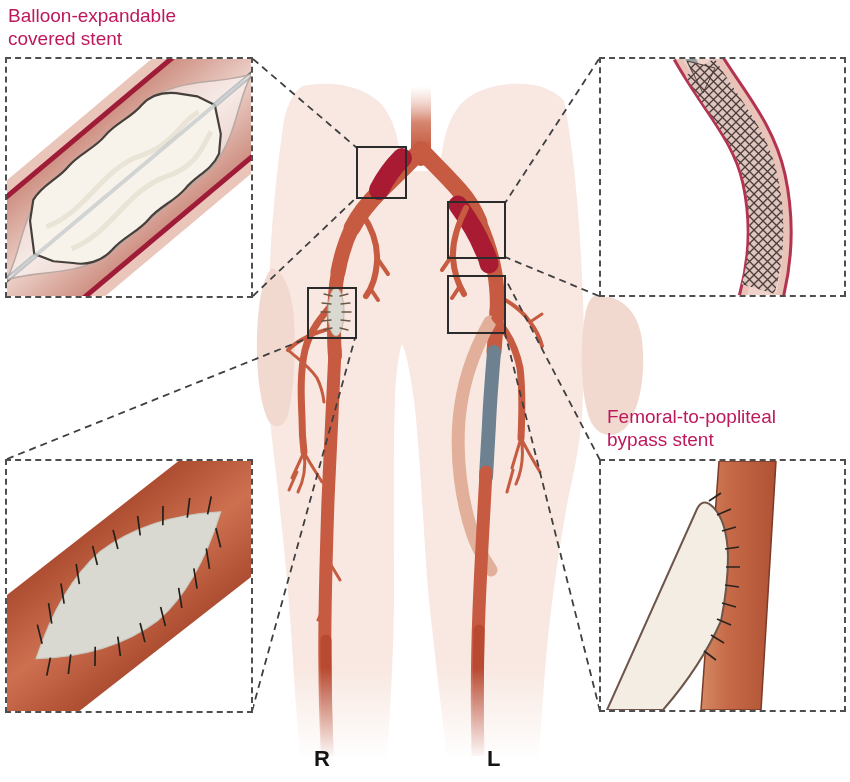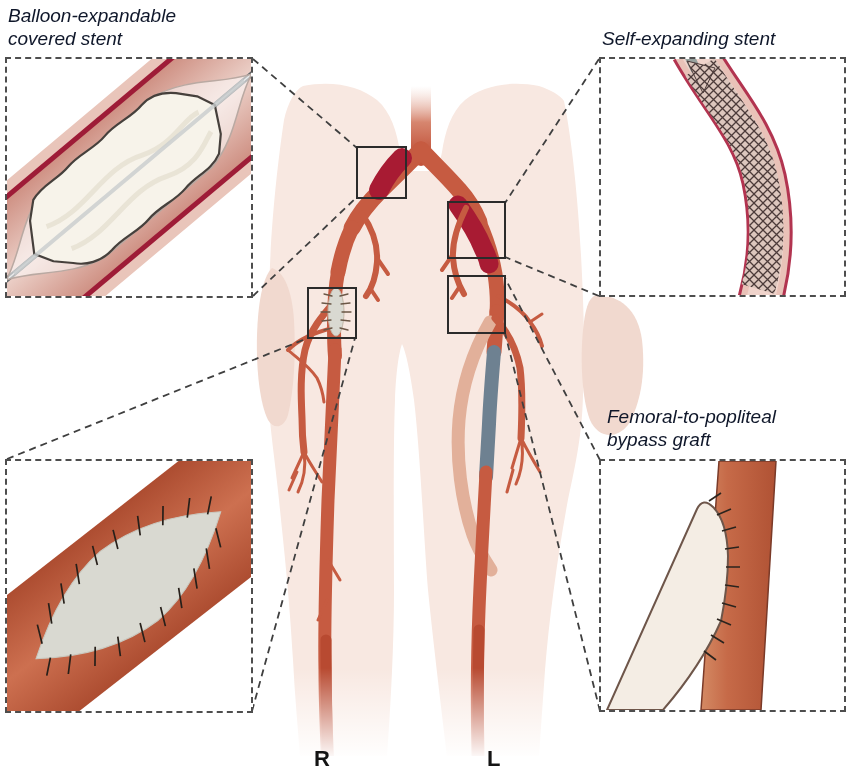--- a/index.html
+++ b/index.html
@@ -5,21 +5,21 @@
   html,body{margin:0;padding:0;background:#fff;}
   .figure{position:relative;width:850px;height:782px;background:#ffffff;overflow:hidden;
           font-family:"Liberation Sans",sans-serif;}
   .body-svg{position:absolute;left:0;top:0;}
   .panel{position:absolute;background:#ffffff;border:2px dashed #4e4e4e;box-sizing:border-box;}
   .panel svg{display:block;}
   .panel-tl{left:5px;top:57px;width:248px;height:241px;}
   .panel-tr{left:599px;top:57px;width:247px;height:240px;}
   .panel-bl{left:5px;top:459px;width:248px;height:254px;}
   .panel-br{left:599px;top:459px;width:247px;height:253px;}
-  .label{position:absolute;font-size:19px;line-height:1.22;color:#0f172a;white-space:pre-line;font-style:italic;}
+  .label{position:absolute;font-size:19px;line-height:1.22;color:#be185d;white-space:pre-line;}
   .label-tl{left:8px;top:4px;}
   .label-tr{left:602px;top:27px;}
   .label-bl{left:8px;top:402px;}
   .label-br{left:607px;top:405px;}
   .leg-label{position:absolute;font-size:22px;font-weight:700;color:#141414;}
   .leg-label-r{left:314px;top:746px;}
   .leg-label-l{left:487px;top:746px;}
 </style>
 </head>
 <body>
@@ -213,20 +213,19 @@
       <g stroke="#2b241e" stroke-width="1.7">
         <path d="M 108,40 L 120,32 M 116,54 L 130,48 M 121,70 L 135,66 M 124,88 L 138,86
                  M 125,106 L 139,106 M 124,124 L 138,126 M 121,142 L 135,146 M 116,158 L 130,164
                  M 110,174 L 123,182 M 103,190 L 115,199"></path>
       </g>
     </svg>
   </div>
 
   <div class="label label-tl">Balloon-expandable
 covered stent</div>
-  <div class="label label-tr">Self-expanding stent</div>
   <div class="label label-br">Femoral-to-popliteal
-bypass graft</div>
+bypass stent</div>
 
   <div class="leg-label leg-label-r">R</div>
   <div class="leg-label leg-label-l">L</div>
 
 </div>
 
 </body></html>

